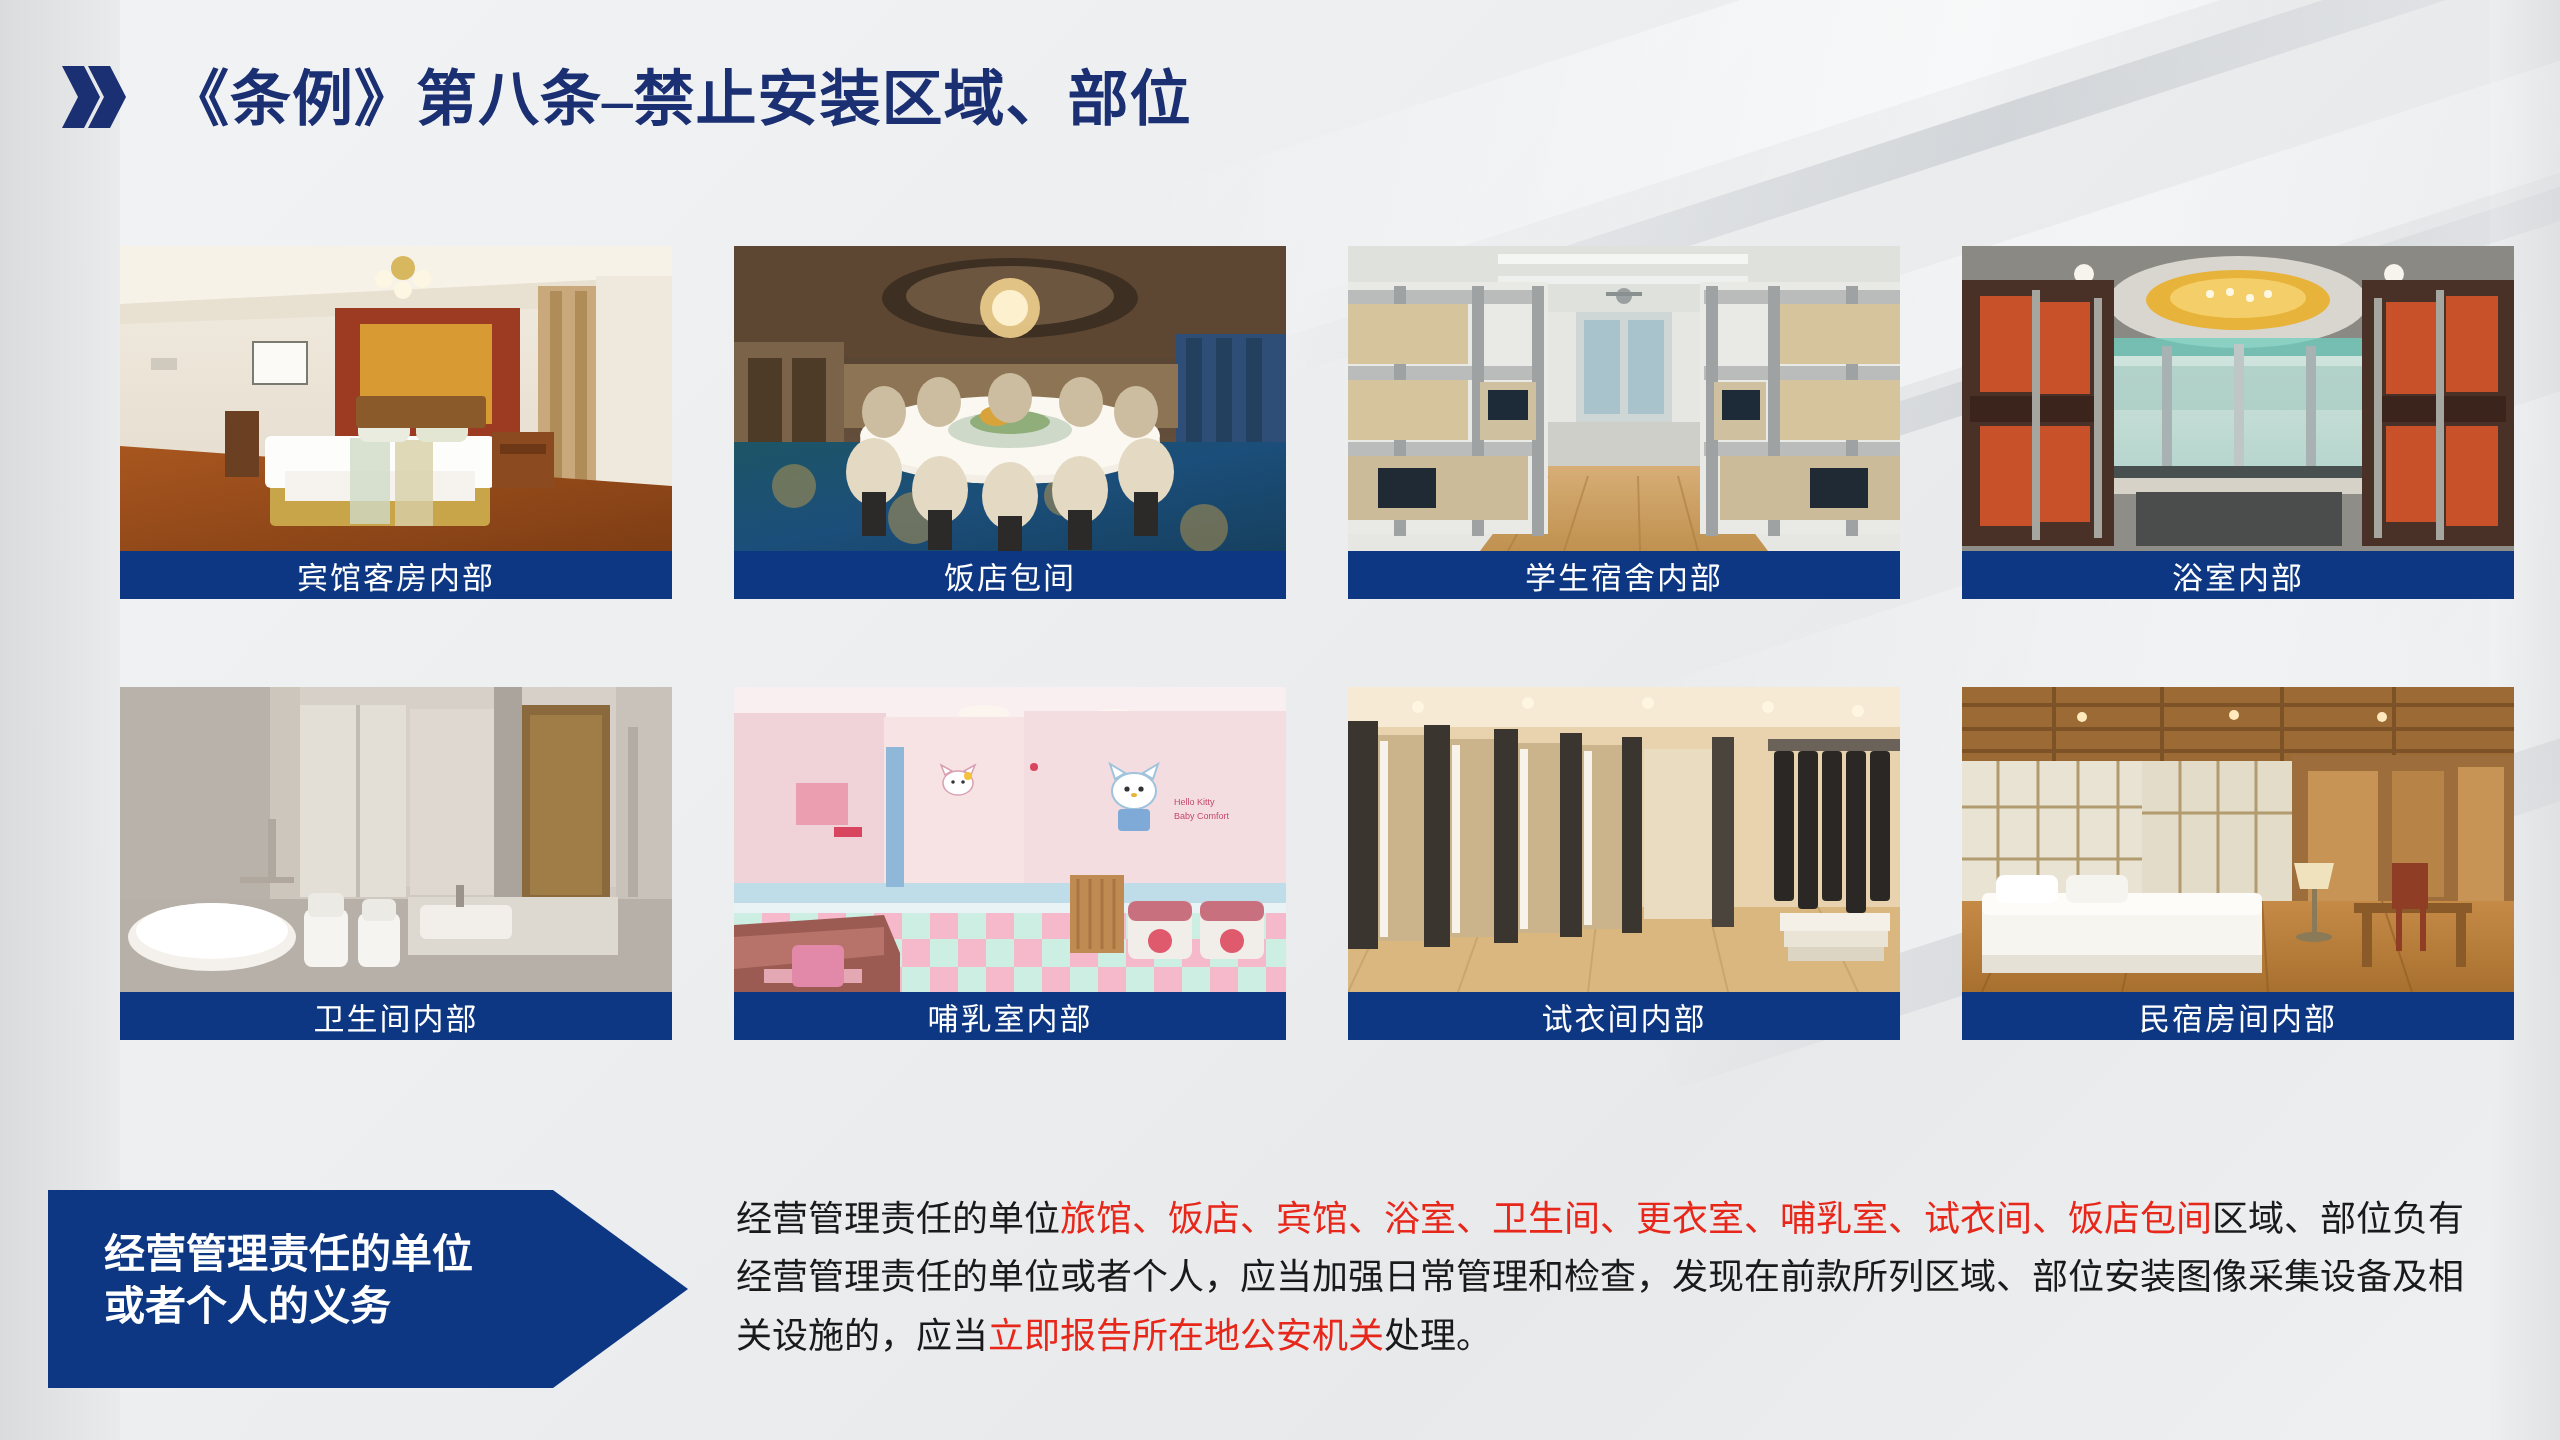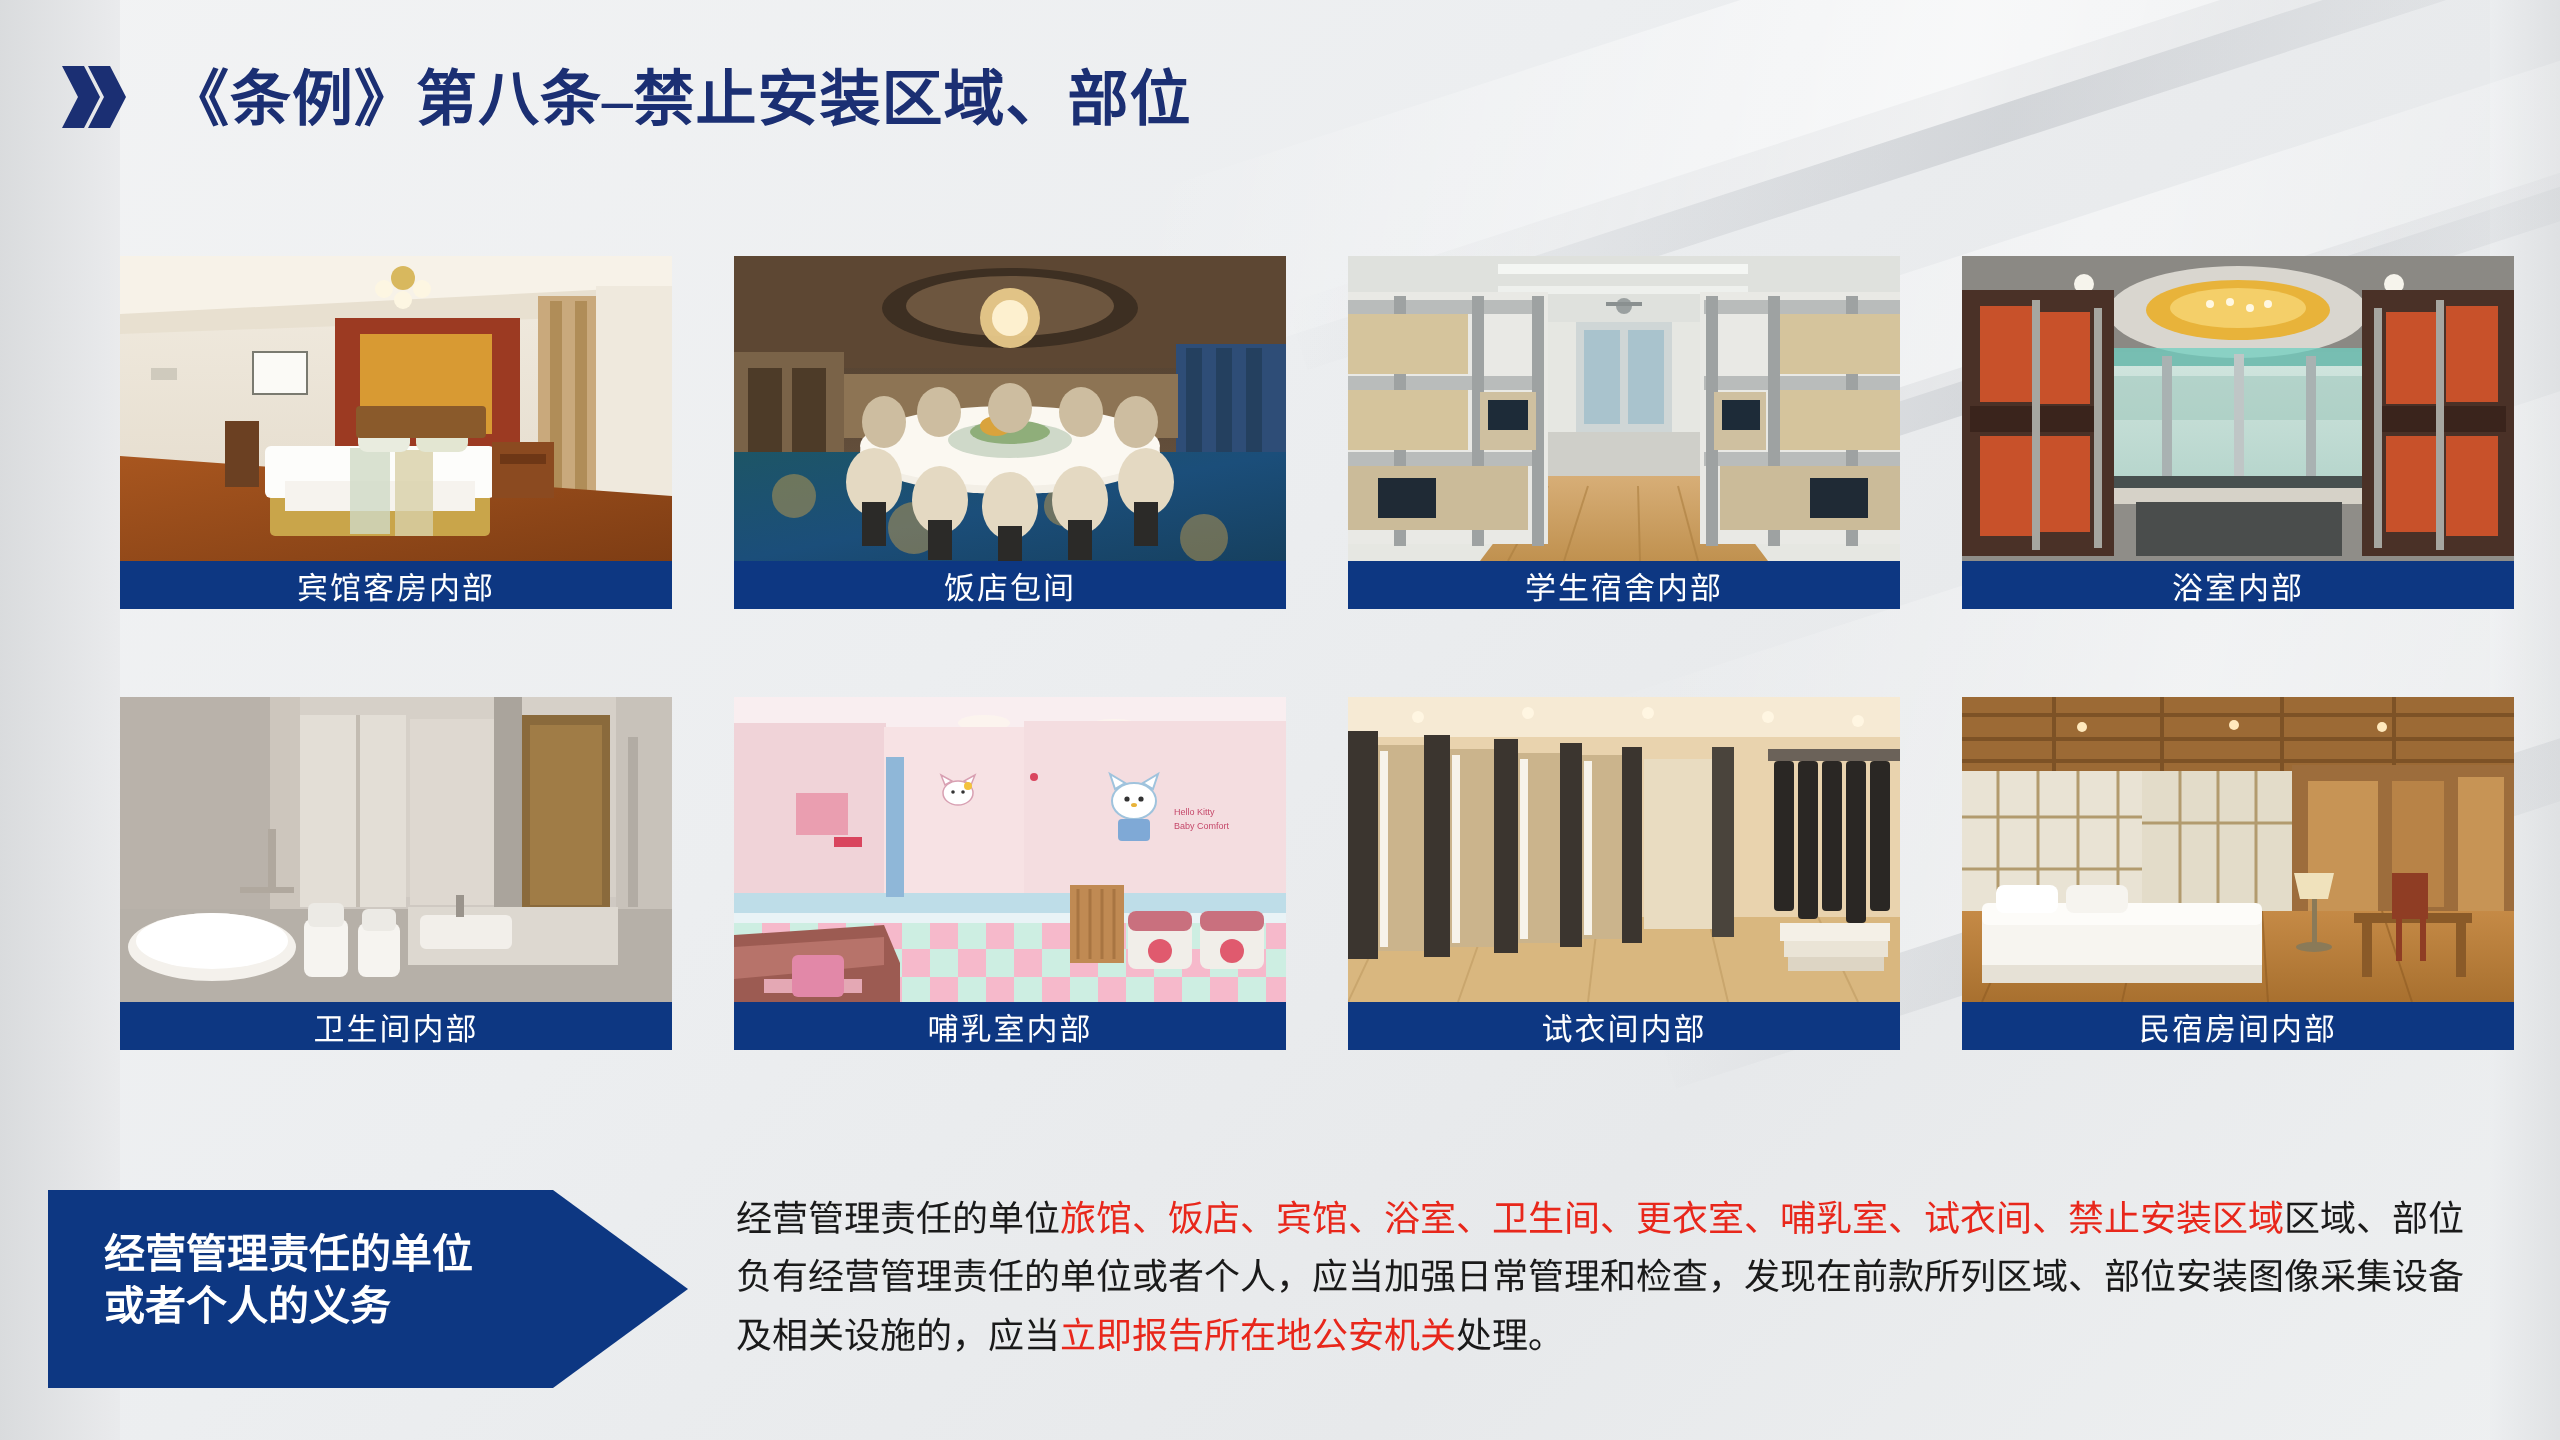--- a/index.html
+++ b/index.html
@@ -44,21 +44,21 @@
   
   .title-row{position:absolute;left:60px;top:62px;display:flex;align-items:center;gap:42px;}
   .chev{display:block;}
   .title-text{
     font-size:61px;line-height:1;color:#1b2f73;font-weight:700;
     font-family:"Liberation Serif","DejaVu Serif",serif;
     letter-spacing:1px;white-space:nowrap;
   }
 
   
-  .grid{position:absolute;left:120px;top:256px;width:2330px;}
+  .grid{position:absolute;left:120px;top:246px;width:2330px;}
   .row{display:flex;gap:62px;}
   .row2{margin-top:88px;}
   .card{width:552px;}
   .thumb{
     width:552px;height:305px;overflow:hidden;position:relative;
     background:#cfd3d6;
   }
   .thumb svg{display:block;width:100%;height:100%;}
   .cap{
     height:48px;background:#0d3782;color:#ffffff;
@@ -595,16 +595,16 @@
     <div class="arrow">
       <svg width="640" height="235" viewBox="0 0 640 235" aria-hidden="true">
         <path d="M0 18 L505 18 L640 117 L505 216 L0 216 Z" fill="#0D3782"></path>
       </svg>
       <div class="arrow-label">
         <div>经营管理责任的单位</div>
         <div>或者个人的义务</div>
       </div>
     </div>
 
-    <div class="para"><span>经营管理责任的单位</span><span class="hl">旅馆、饭店、宾馆、浴室、卫生间、更衣室、哺乳室、试衣间、禁止安装区域</span><span>区域、部位负有经营管理责任的单位或者个人，应当加强日常管理和检查，发现在前款所列区域、部位安装图像采集设备及相关设施的，应当</span><span class="hl">立即报告所在地公安机关</span><span>处理。</span></div>
+    <div class="para"><span>经营管理责任的单位</span><span class="hl">旅馆、饭店、宾馆、浴室、卫生间、更衣室、哺乳室、试衣间、饭店包间</span><span>区域、部位负有经营管理责任的单位或者个人，应当加强日常管理和检查，发现在前款所列区域、部位安装图像采集设备及相关设施的，应当</span><span class="hl">立即报告所在地公安机关</span><span>处理。</span></div>
   </div>
 
 </div>
 
 </body></html>

